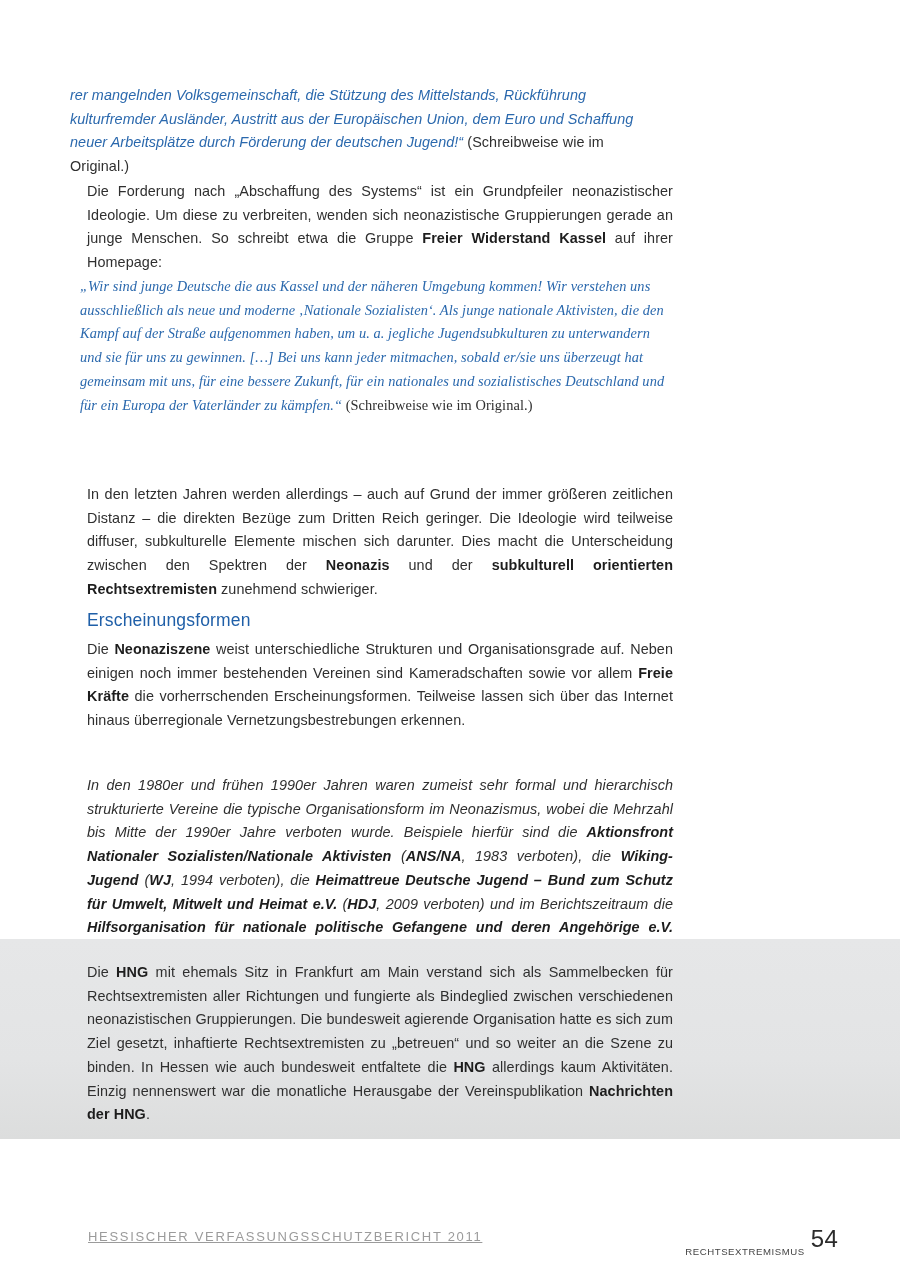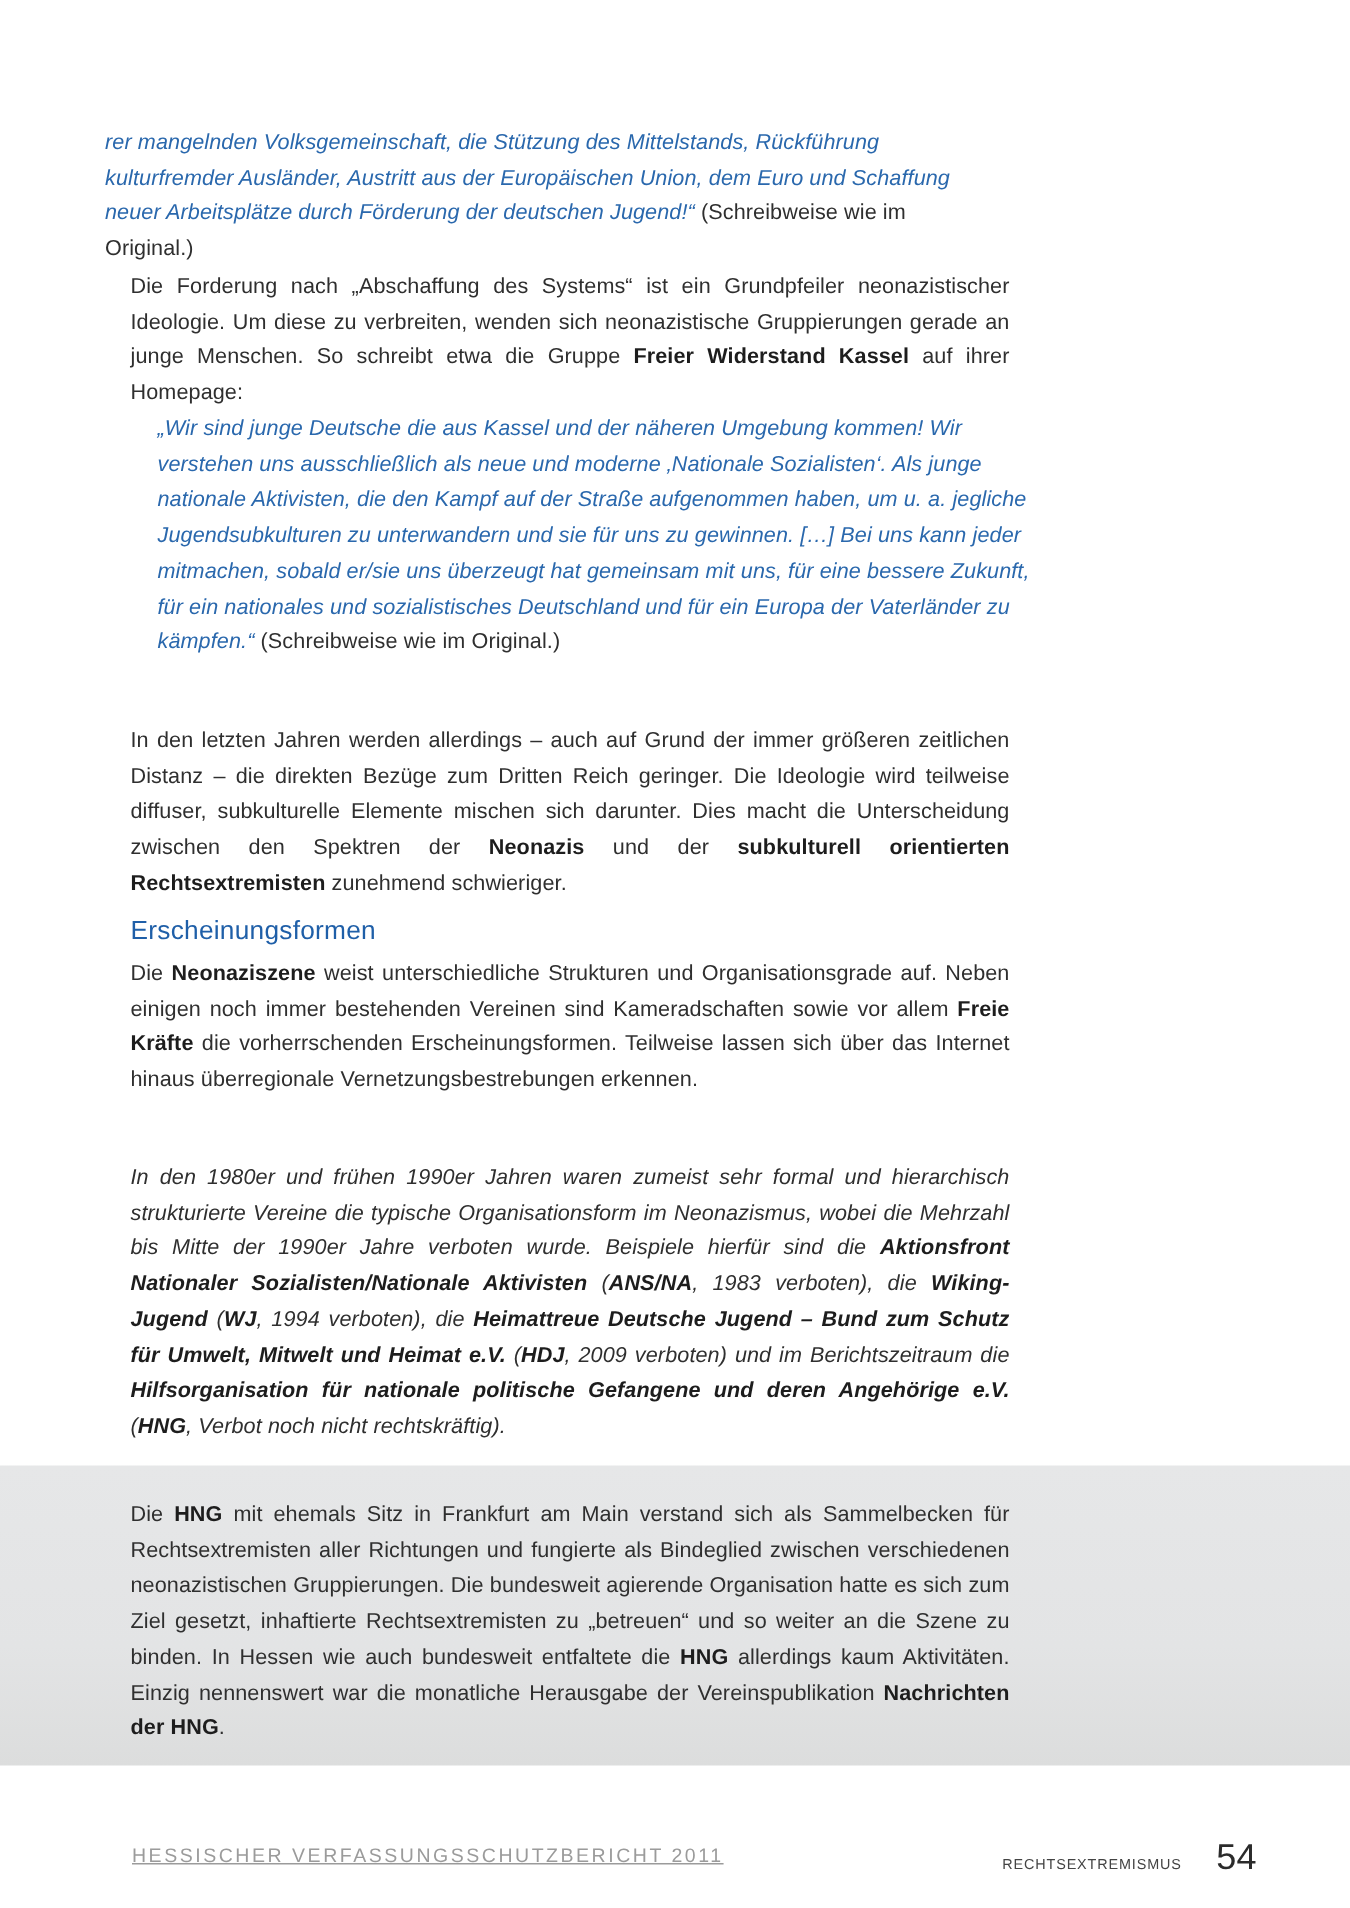--- a/index.html
+++ b/index.html
@@ -55,31 +55,31 @@
     line-height: 24px;
     color: #1f5fa8;
     font-weight: normal;
     margin: 0;
     letter-spacing: 0.01em;
   }
 
   
   #quote-block-1 { position: absolute; left: 70px; top: 84px;  width: 588px; }
   #para-block-1  { position: absolute; left: 87px; top: 180px; width: 586px; }
-  #quote-block-2 { position: absolute; left: 105px; top: 275px; width: 590px; }
+  #quote-block-2 { position: absolute; left: 80px; top: 275px; width: 590px; font-family: Liberation Serif, serif; }
   #para-block-2  { position: absolute; left: 87px; top: 483px; width: 586px; }
   #heading-1     { position: absolute; left: 87px; top: 608px; width: 586px; }
   #para-block-3  { position: absolute; left: 87px; top: 638px; width: 586px; }
   #para-block-4  { position: absolute; left: 87px; top: 774px; width: 586px; font-style: italic; }
 
   
   .callout {
     position: absolute;
     left: 0;
-    top: 977px;
+    top: 939px;
     width: 900px;
     height: 200px;
     background: linear-gradient(to bottom, #e6e7e8 0%, #e3e4e5 60%, #dcdddd 100%);
   }
   .callout-inner {
     position: absolute;
     left: 87px;
     top: 22px;
     width: 586px;
   }
@@ -101,22 +101,22 @@
     letter-spacing: 0.13em;
     color: #9b9b9b;
     text-transform: uppercase;
     text-decoration: underline;
   }
   .footer-right {
     position: absolute;
     right: 62px;
     top: 0px;
     display: flex;
-    align-items: center;
-    gap: 23px;
+    align-items: flex-end;
+    gap: 6px;
   }
   .footer-section {
     font-size: 9.6px;
     letter-spacing: 0.06em;
     color: #444444;
     text-transform: uppercase;
     position: relative;
     top: 4px;
   }
   .footer-pageno {

